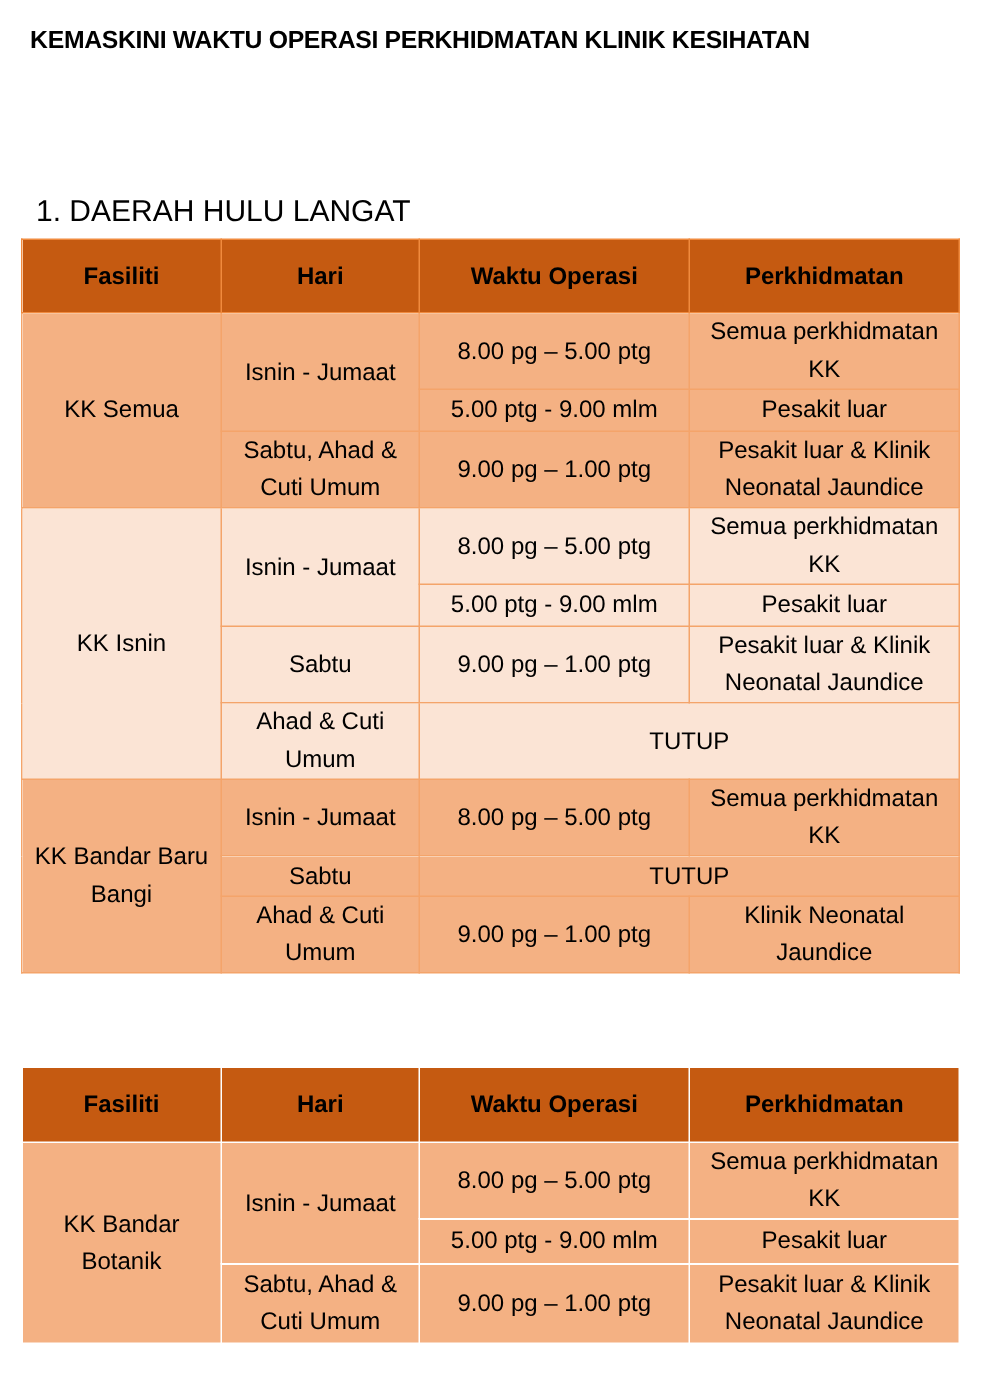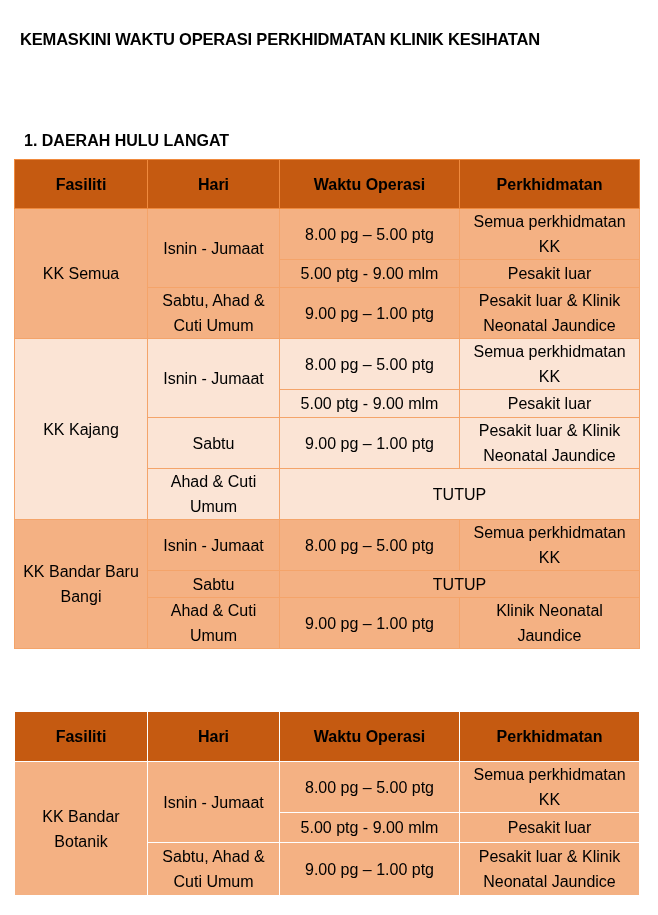--- a/index.html
+++ b/index.html
@@ -1,27 +1,27 @@
 <!DOCTYPE html>
 <html><head>
 <meta charset="utf-8">
 <style>
   html, body { margin: 0; padding: 0; background: #ffffff; }
   body {
     width: 658px; height: 915px; position: relative; overflow: hidden;
     font-family: "Liberation Sans", "DejaVu Sans", sans-serif; color: #000;
   }
   .title {
-    position: absolute; left: 0; top: 28px; width: 560px;
+    position: absolute; left: 0; top: 16px; width: 560px;
     text-align: center; font-weight: bold; font-size: 16.5px; line-height: 22px;
     letter-spacing: -0.2px;
   }
   .title div { white-space: nowrap; }
   .section-heading {
-    position: absolute; left: 24px; font-weight: bold; font-size: 16px;
+    position: absolute; left: 24px; font-weight: normal; font-size: 20px;
     line-height: 20px; white-space: nowrap;
   }
   table.sched {
     position: absolute; left: 14px; width: 625px;
     border-collapse: collapse; table-layout: fixed;
     font-size: 16px; line-height: 25px;
   }
   table.sched td, table.sched th {
     text-align: center; vertical-align: middle; padding: 0 2px;
     overflow: hidden;
@@ -69,21 +69,21 @@
     <td>5.00 ptg - 9.00 mlm</td>
     <td>Pesakit luar</td>
   </tr>
   <tr class="bg-dark" style="height:50px">
     <td>Sabtu, Ahad &amp; Cuti Umum</td>
     <td>9.00 pg – 1.00 ptg</td>
     <td>Pesakit luar &amp; Klinik Neonatal Jaundice</td>
   </tr>
 
   <tr class="bg-light" style="height:50px">
-    <td rowspan="4">KK Kajang</td>
+    <td rowspan="4">KK Isnin</td>
     <td rowspan="2">Isnin - Jumaat</td>
     <td>8.00 pg – 5.00 ptg</td>
     <td>Semua perkhidmatan KK</td>
   </tr>
   <tr class="bg-light" style="height:28px">
     <td>5.00 ptg - 9.00 mlm</td>
     <td>Pesakit luar</td>
   </tr>
   <tr class="bg-light" style="height:50px">
     <td>Sabtu</td>

